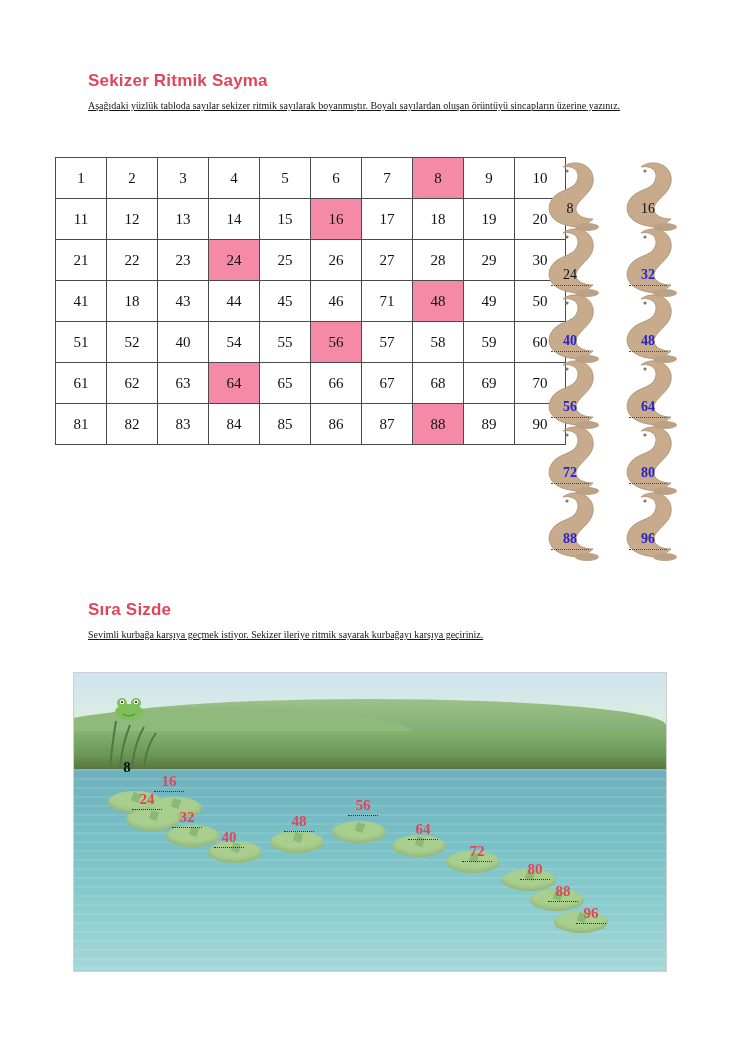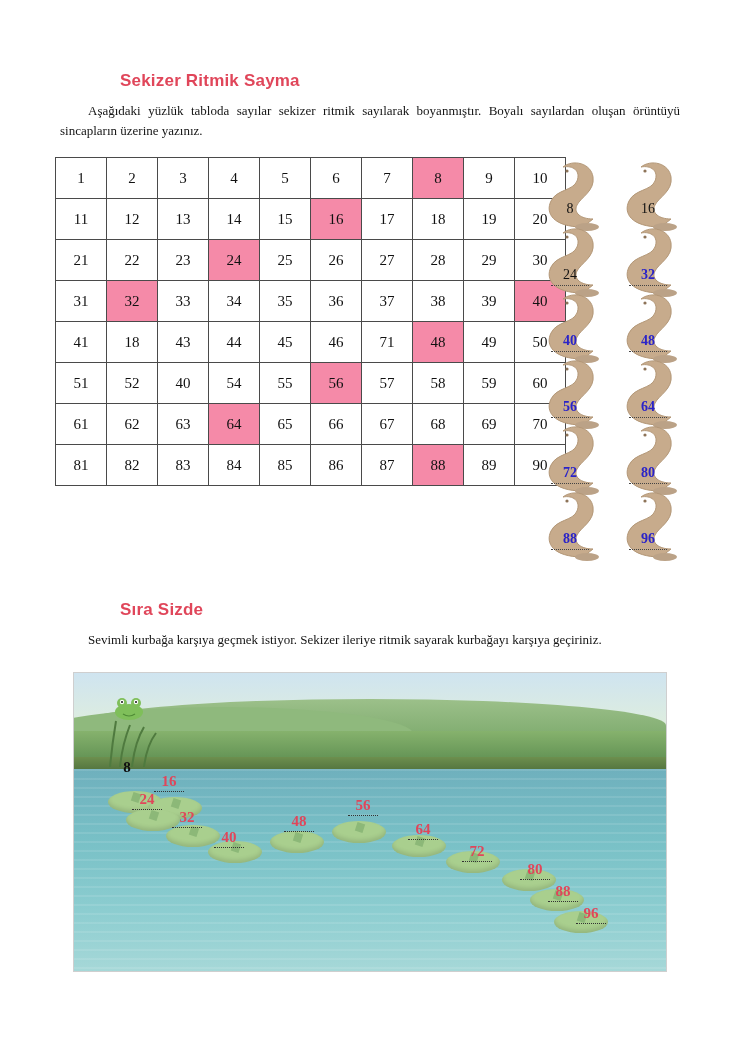--- a/index.html
+++ b/index.html
@@ -20,33 +20,33 @@
     left: 0; top: 0;
     width: 737px; height: 1039px;
   }
   .section-title {
     position: absolute;
     font-family: "Liberation Sans", sans-serif;
     font-weight: bold;
     font-size: 17px;
     color: #e0465a;
     letter-spacing: 0.2px;
-    margin-left: 32px;
   }
   #title-sekizer { left: 88px; top: 57px; }
   #title-sira { left: 88px; top: 586px; }
 
   .para {
     position: absolute;
     font-family: "Liberation Serif", serif;
-    font-size: 13px;
+    font-size: 10px;
     line-height: 1.55;
     color: #141414;
     text-align: justify;
     text-indent: 28px;
+    text-decoration: underline;
   }
   #para-1 { left: 60px; top: 88px; width: 620px; }
   #para-2 { left: 60px; top: 617px; width: 620px; }
 
   
   #hundred-table {
     position: absolute;
     left: 55px;
     top: 157px;
     border-collapse: collapse;
@@ -222,32 +222,20 @@
           <td>21</td>
           <td>22</td>
           <td>23</td>
           <td class="hl">24</td>
           <td>25</td>
           <td>26</td>
           <td>27</td>
           <td>28</td>
           <td>29</td>
           <td>30</td>
-        </tr>
-        <tr>
-          <td>31</td>
-          <td class="hl">32</td>
-          <td>33</td>
-          <td>34</td>
-          <td>35</td>
-          <td>36</td>
-          <td>37</td>
-          <td>38</td>
-          <td>39</td>
-          <td class="hl">40</td>
         </tr>
         <tr>
           <td>41</td>
           <td>18</td>
           <td>43</td>
           <td>44</td>
           <td>45</td>
           <td>46</td>
           <td>71</td>
           <td class="hl">48</td>

